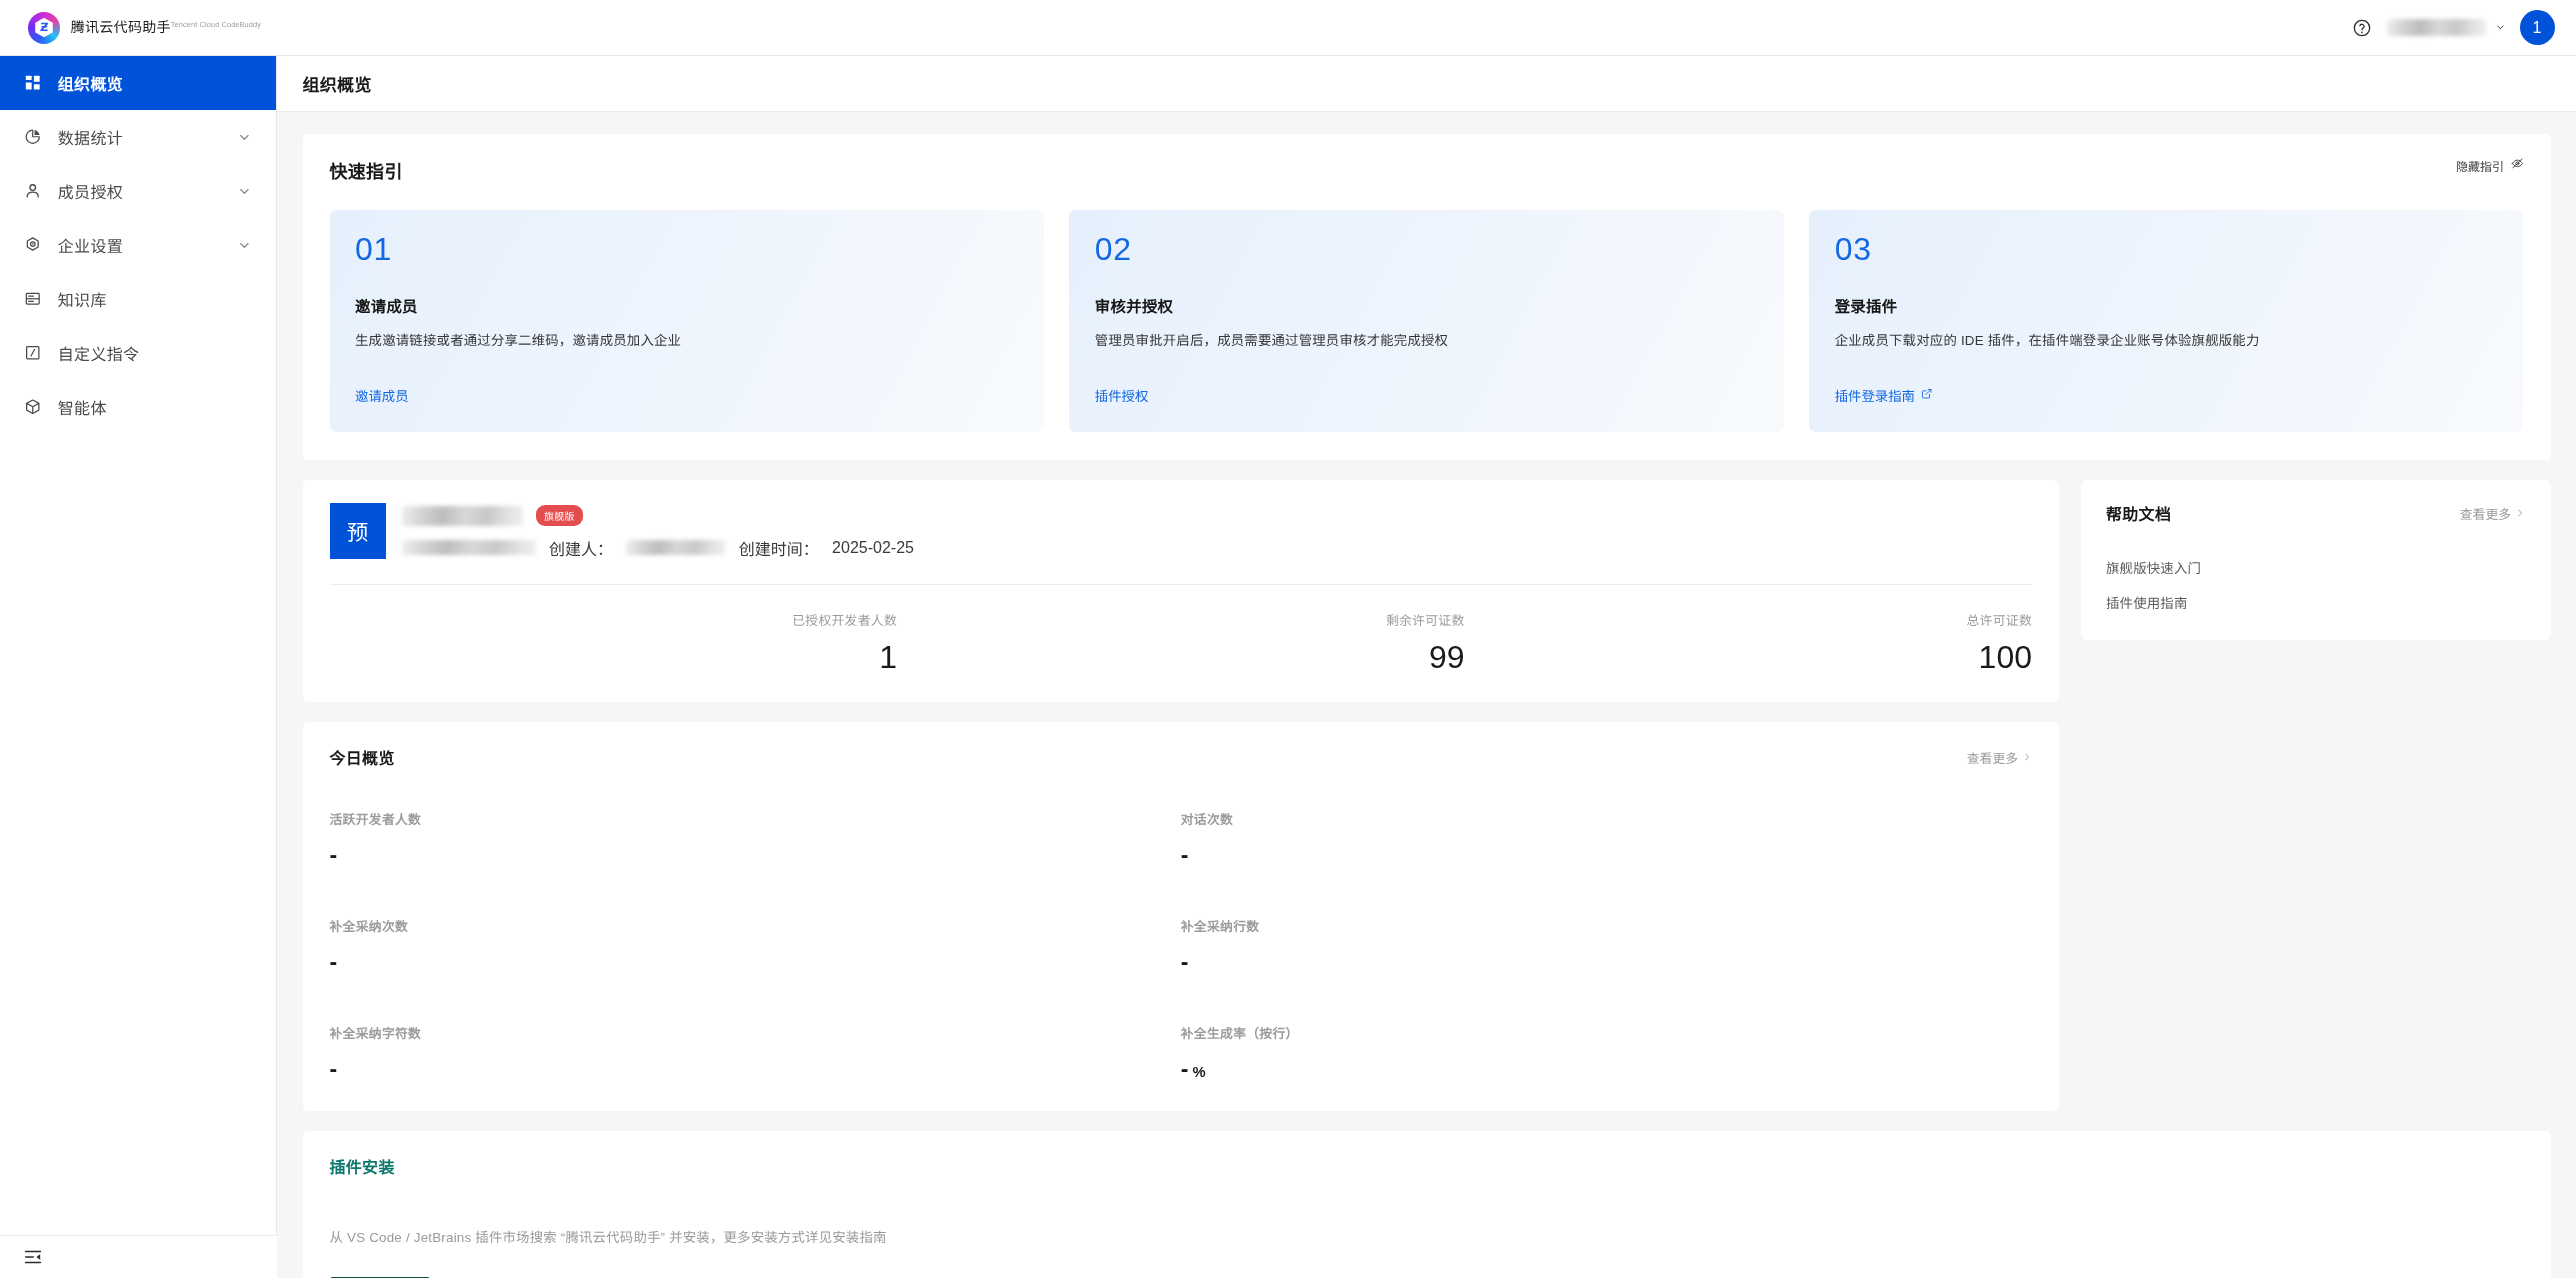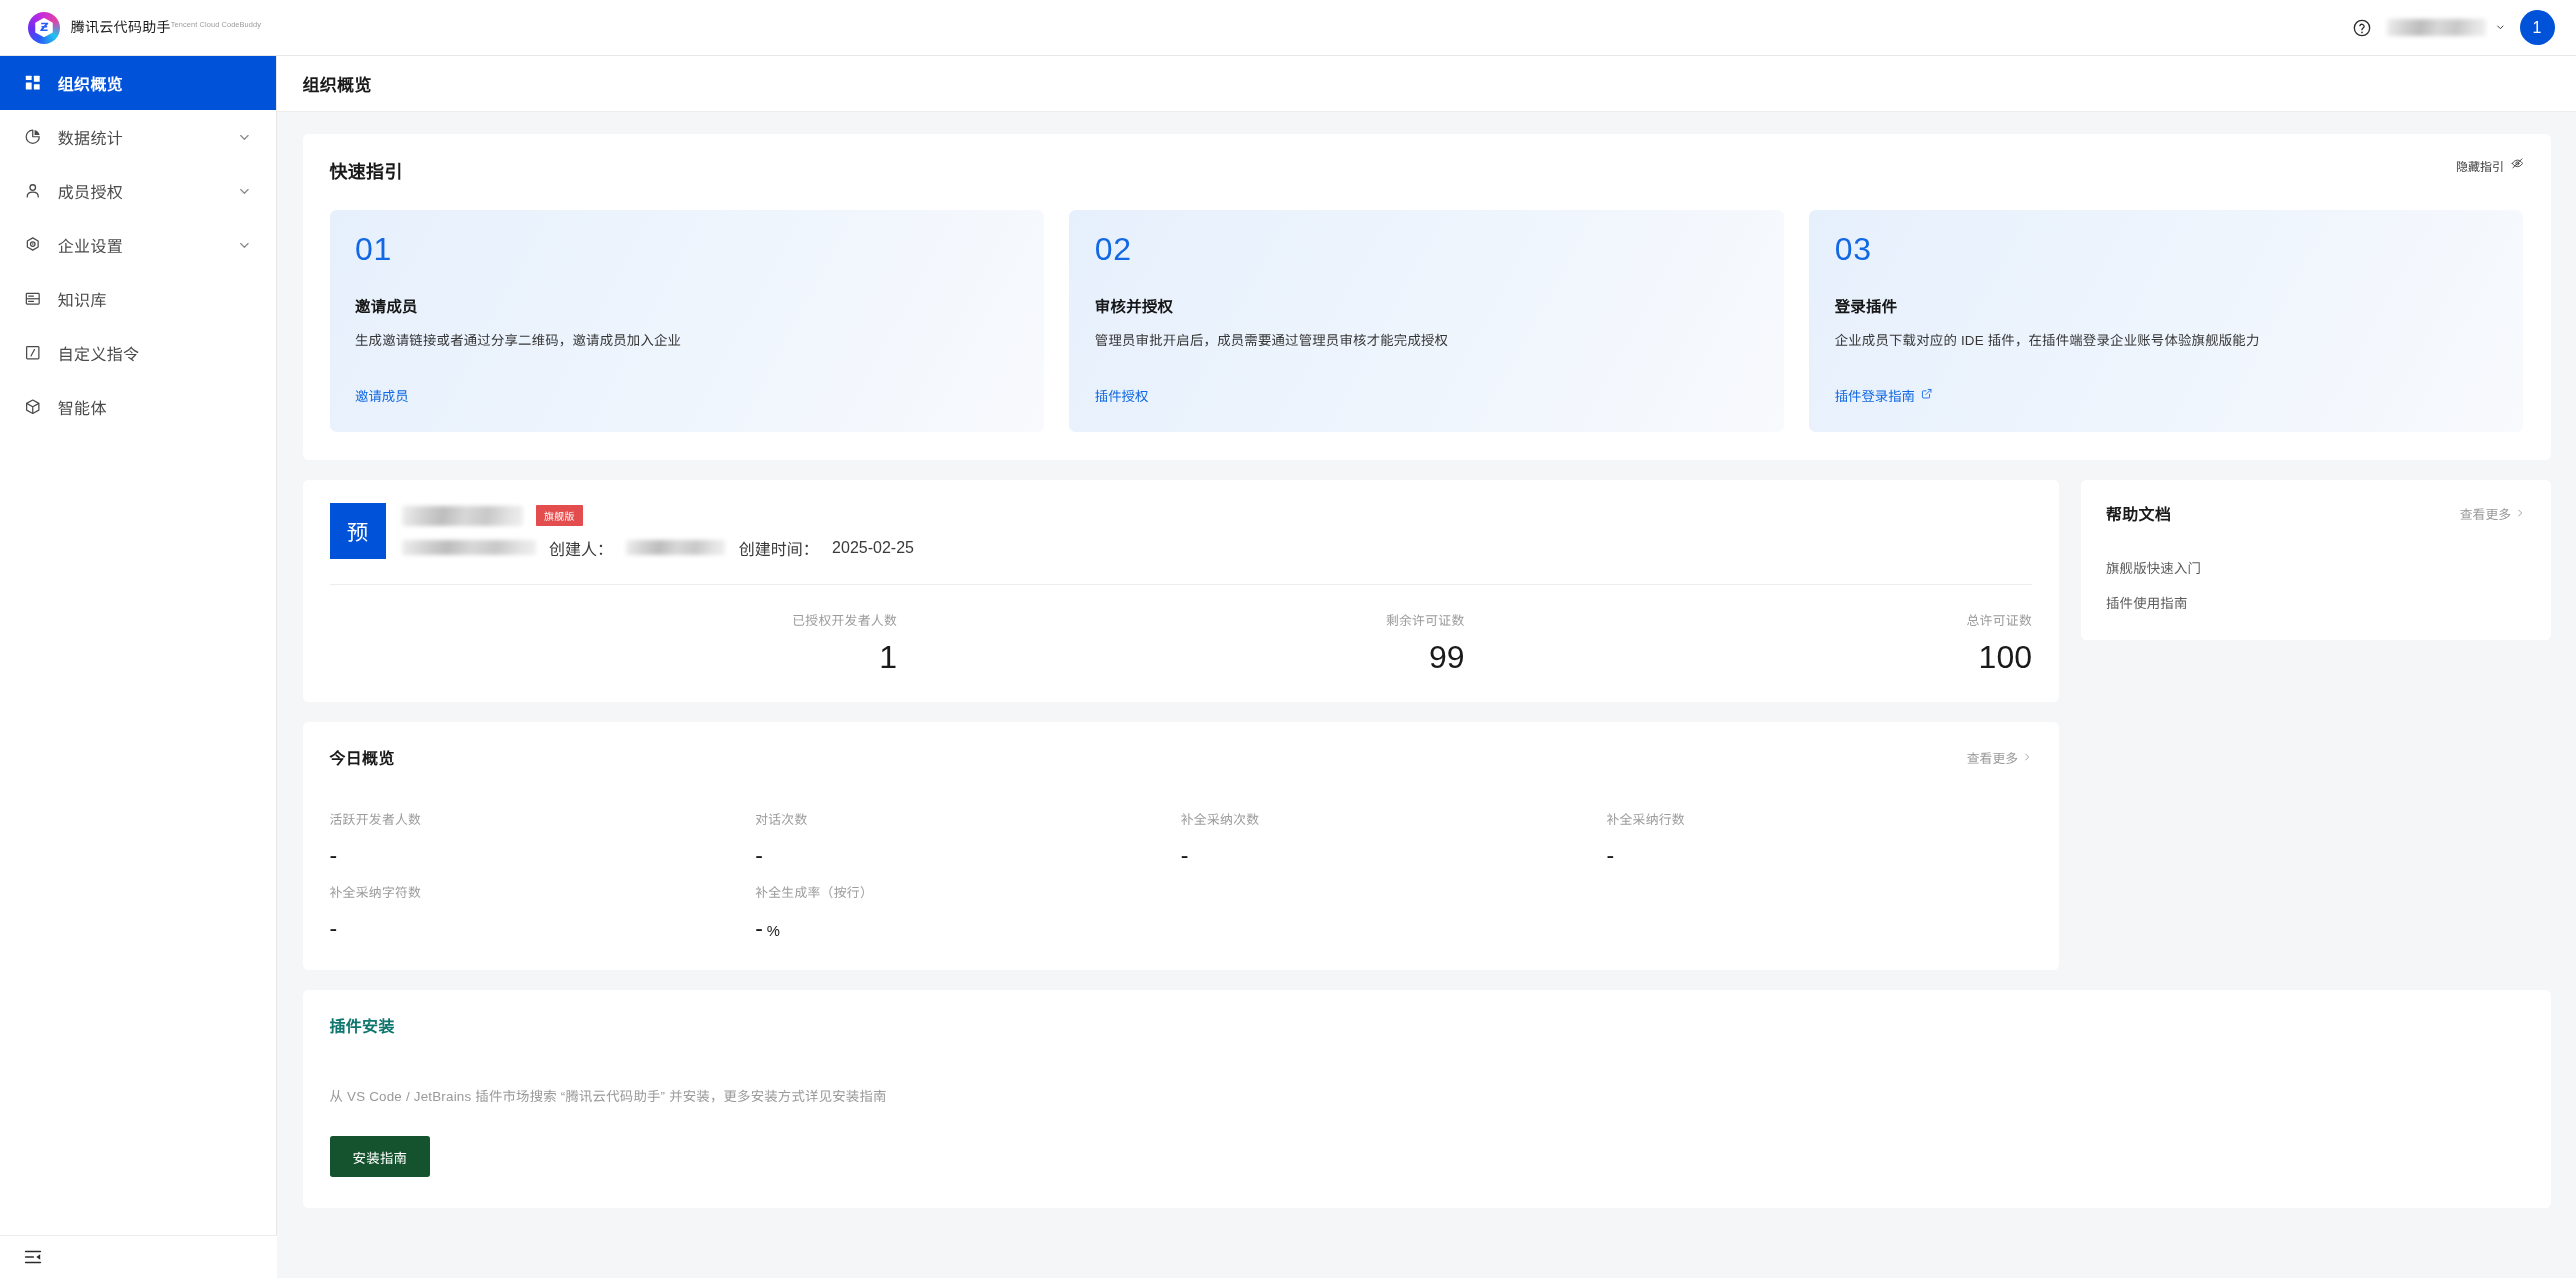--- a/index.html
+++ b/index.html
@@ -137,21 +137,21 @@
   .org-avatar {
     width: 56px; height: 56px; background: #0052d9; color: #fff;
     display: flex; align-items: center; justify-content: center;
     font-size: 21.5px; flex: none;
   }
   .org-meta { padding-top: 2.7px; flex: 1; }
   .org-name-row { display: flex; align-items: center; gap: 13.4px; }
   .org-name-blur { width: 121px; height: 20px; }
   .flagship-badge {
     background: #e34d4d; color: #ffffff; font-size: 10px;
-    border-radius: 1px; padding: 2.7px 8px 3.4px 8px; letter-spacing: 0.3px;
+    border-radius: 9px; padding: 2.7px 8px 3.4px 8px; letter-spacing: 0.3px;
   }
   .org-sub-row { display: flex; align-items: center; gap: 13.4px; margin-top: 9.4px; }
   .org-id-blur { width: 134px; height: 14.8px; }
   .org-sub-label { font-size: 16px; color: #3a3a3a; }
   .org-creator-blur { width: 99px; height: 14.8px; }
 
   .org-divider { height: 0.7px; background: #ededed; margin: 24px 0 0 0; }
 
   .stats-row { display: flex; margin-top: 25.5px; text-align: right; }
   .stat { flex: 1; }
@@ -166,22 +166,22 @@
     display: inline-flex; align-items: center; gap: 4px;
   }
   .help-links { margin-top: 32px; display: flex; flex-direction: column; gap: 14.8px; }
   .help-link { font-size: 13.4px; color: #5c5c5c; cursor: pointer; letter-spacing: 0.2px; }
 
   
   .today-panel { padding: 23px 27px 29.5px 27px; }
   .today-head { display: flex; align-items: center; }
   .today-title { font-size: 16px; font-weight: bold; color: #1a1a1a; letter-spacing: 0.3px; }
   .metrics-grid {
-    display: grid; grid-template-columns: repeat(4, 1fr);
-    row-gap: 15px; margin-top: 40px;
+    display: grid; grid-template-columns: repeat(2, 1fr);
+    row-gap: 49px; margin-top: 40px; font-weight: bold;
   }
   .metric-label { font-size: 12.8px; color: #9c9c9c; letter-spacing: 0.3px; }
   .metric-value { font-size: 23px; color: #1a1a1a; margin-top: 16px; line-height: 1; }
   .metric-value .unit { font-size: 14.8px; margin-left: 4px; color: #1a1a1a; }
 
   
   .install-panel { padding: 23px 27px 31px 27px; margin-top: 20px; }
   .install-title { font-size: 16px; font-weight: bold; color: #0f766e; letter-spacing: 0.3px; }
   .install-desc { font-size: 13.4px; color: #9a9a9a; margin-top: 48px; letter-spacing: 0.2px; }
   .install-btn {

